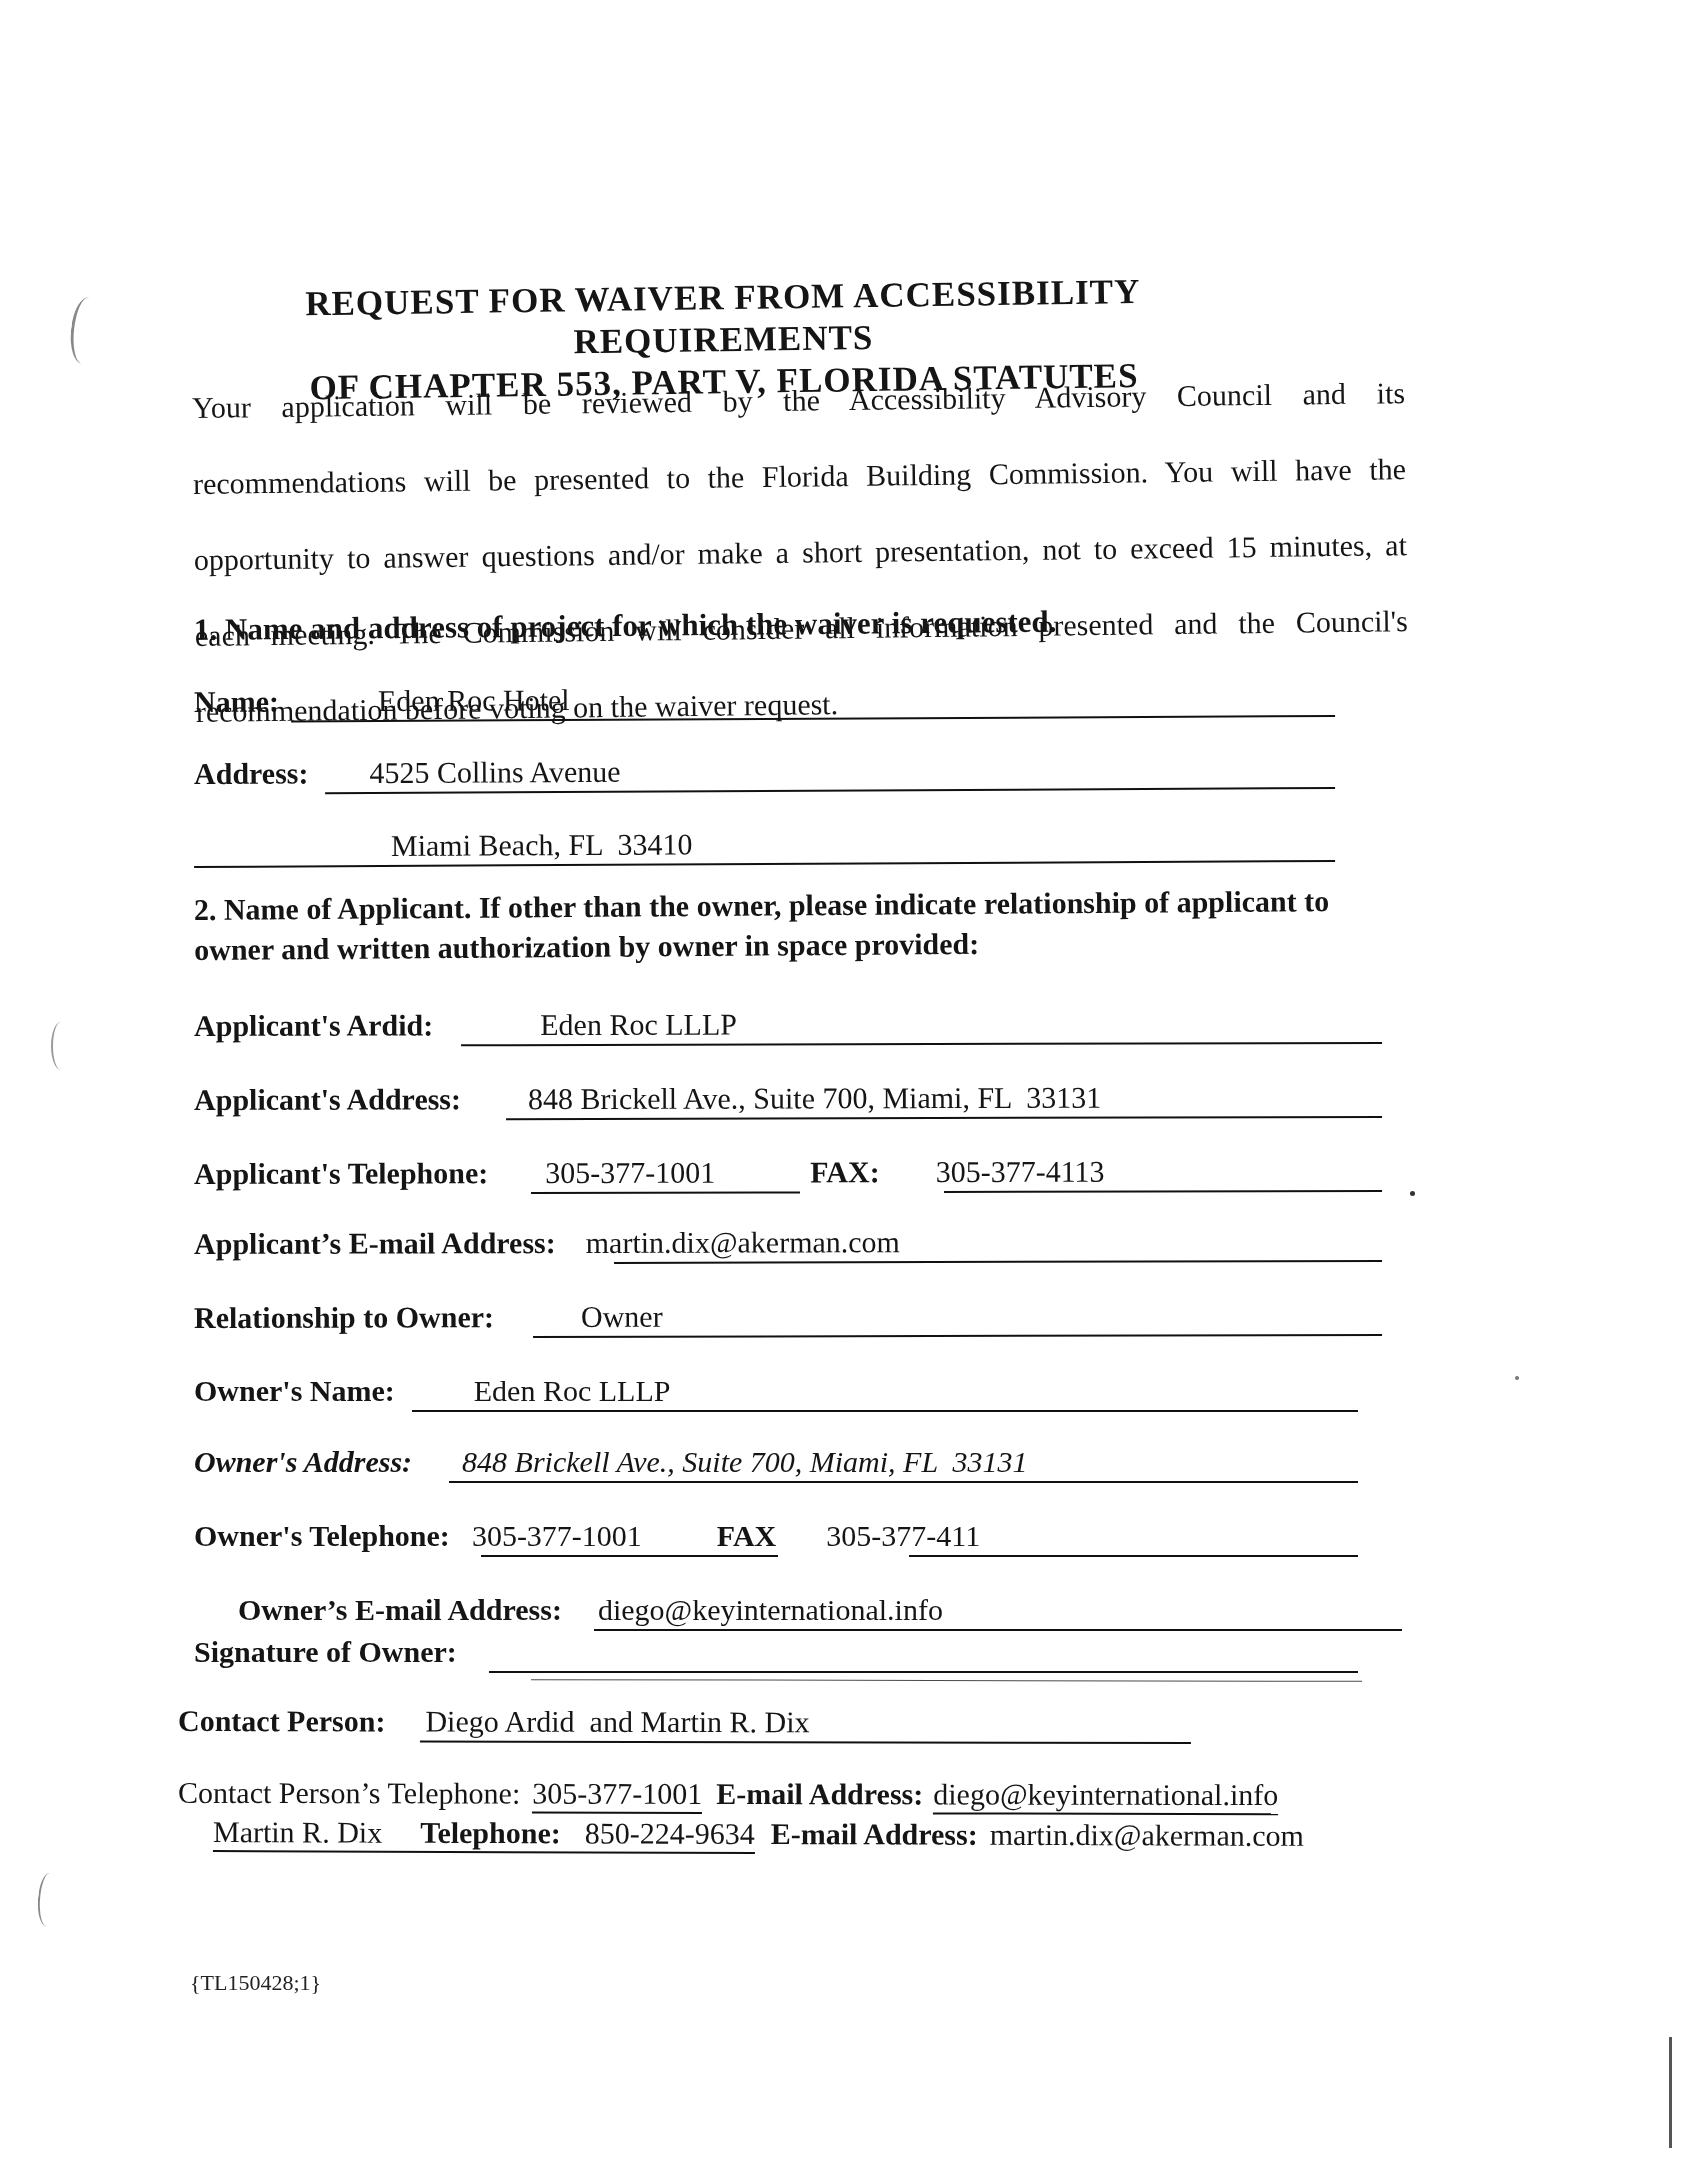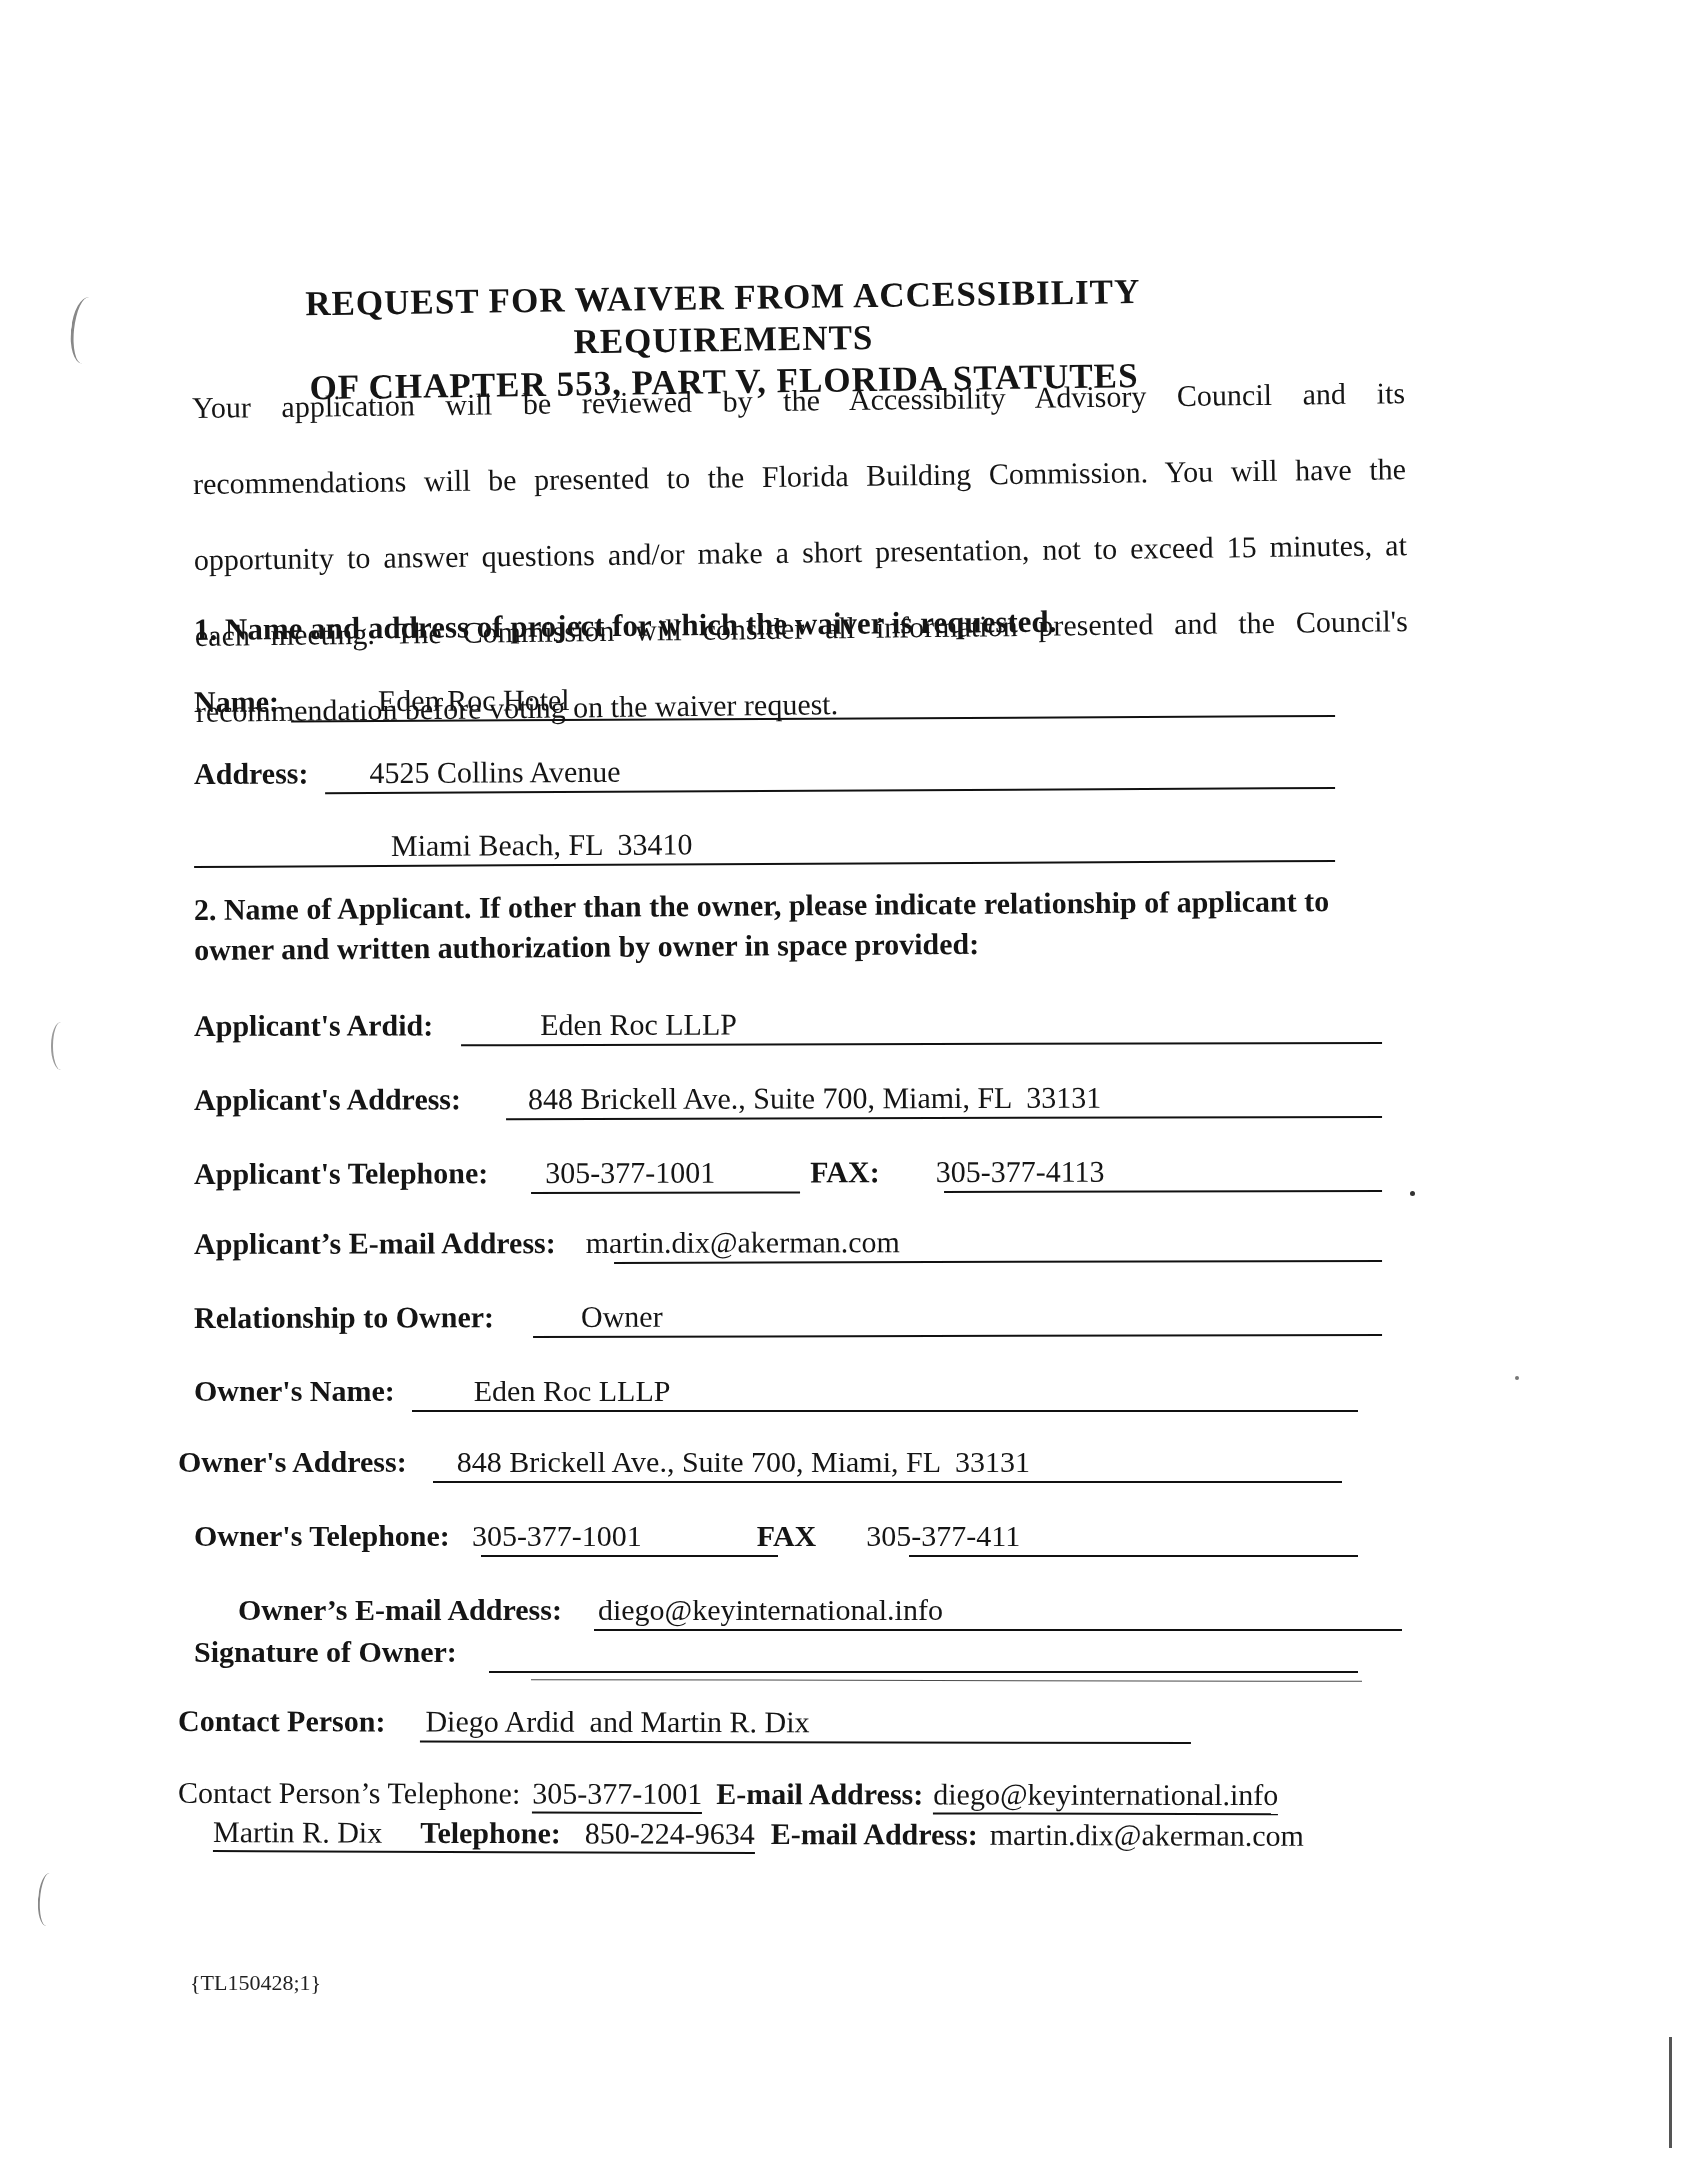--- a/index.html
+++ b/index.html
@@ -138,27 +138,27 @@
 <div class="abs row tilt-b" style="left:194px;top:1295px;width:1188px;">
   <span class="lab">Relationship to Owner:</span><span class="v" style="padding-left:87px;">Owner</span>
   <i class="line" style="left:339px;right:0;"></i>
 </div>
 
 <div class="abs row" style="left:194px;top:1368px;width:1164px;">
   <span class="lab">Owner's Name:</span><span class="v" style="padding-left:79px;">Eden Roc LLLP</span>
   <i class="line" style="left:218px;right:0;"></i>
 </div>
 
-<div class="abs row" style="left:178px;top:1439px;width:1164px;">
+<div class="abs row" style="left:194px;top:1439px;width:1164px;font-style:italic;">
   <span class="lab">Owner's Address:</span><span class="v" style="padding-left:50px;">848 Brickell Ave., Suite 700, Miami, FL  33131</span>
   <i class="line" style="left:255px;right:0;"></i>
 </div>
 
 <div class="abs row" style="left:194px;top:1513px;width:1164px;">
-  <span class="lab">Owner's Telephone:</span><span class="v" style="padding-left:22px;">305-377-1001</span><span class="lab" style="margin-left:115px;">FAX</span><span class="v" style="margin-left:50px;">305-377-411</span>
+  <span class="lab">Owner's Telephone:</span><span class="v" style="padding-left:22px;">305-377-1001</span><span class="lab" style="margin-left:75px;">FAX</span><span class="v" style="margin-left:50px;">305-377-411</span>
   <i class="line" style="left:287px;width:297px;"></i>
   <i class="line" style="left:715px;right:0;"></i>
 </div>
 
 <div class="abs row" style="left:194px;top:1587px;width:1164px;margin-left:44px;">
   <span class="lab">Owner’s E-mail Address:</span><span class="v" style="padding-left:36px;">diego@keyinternational.info</span>
   <i class="line" style="left:356px;right:0;"></i>
 </div>
 
 <div class="abs row" style="left:194px;top:1629px;width:1164px;">

